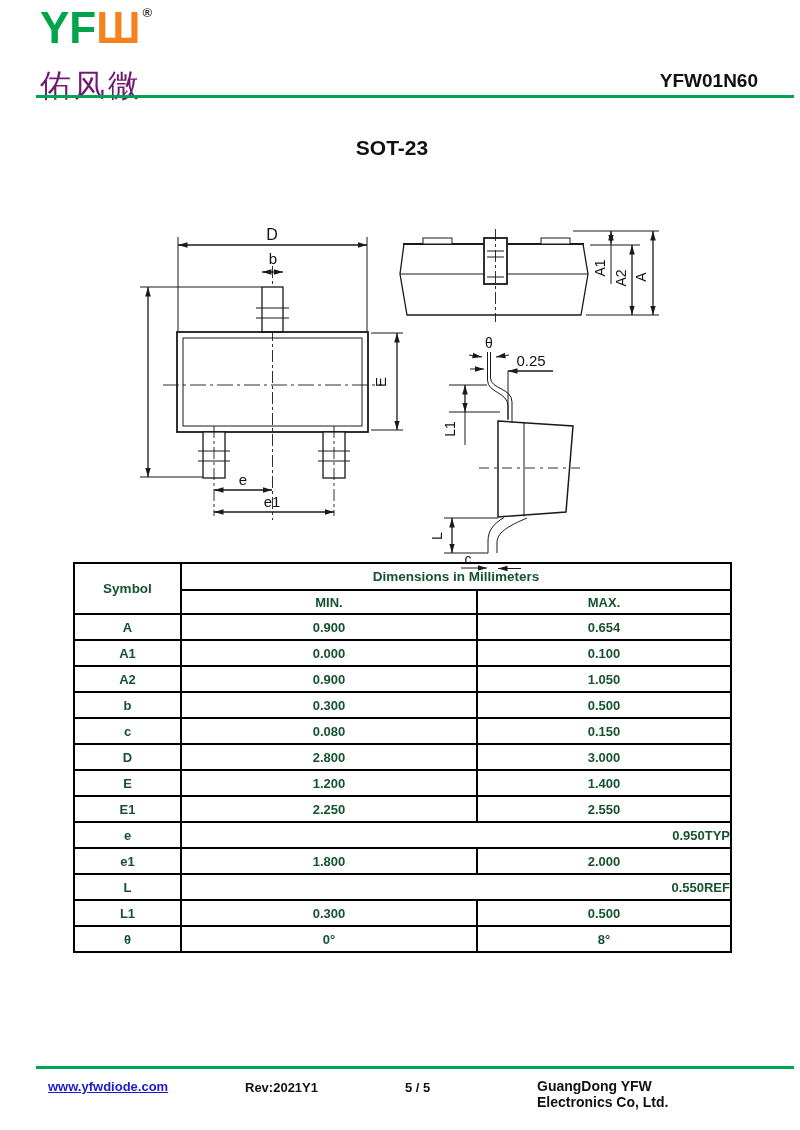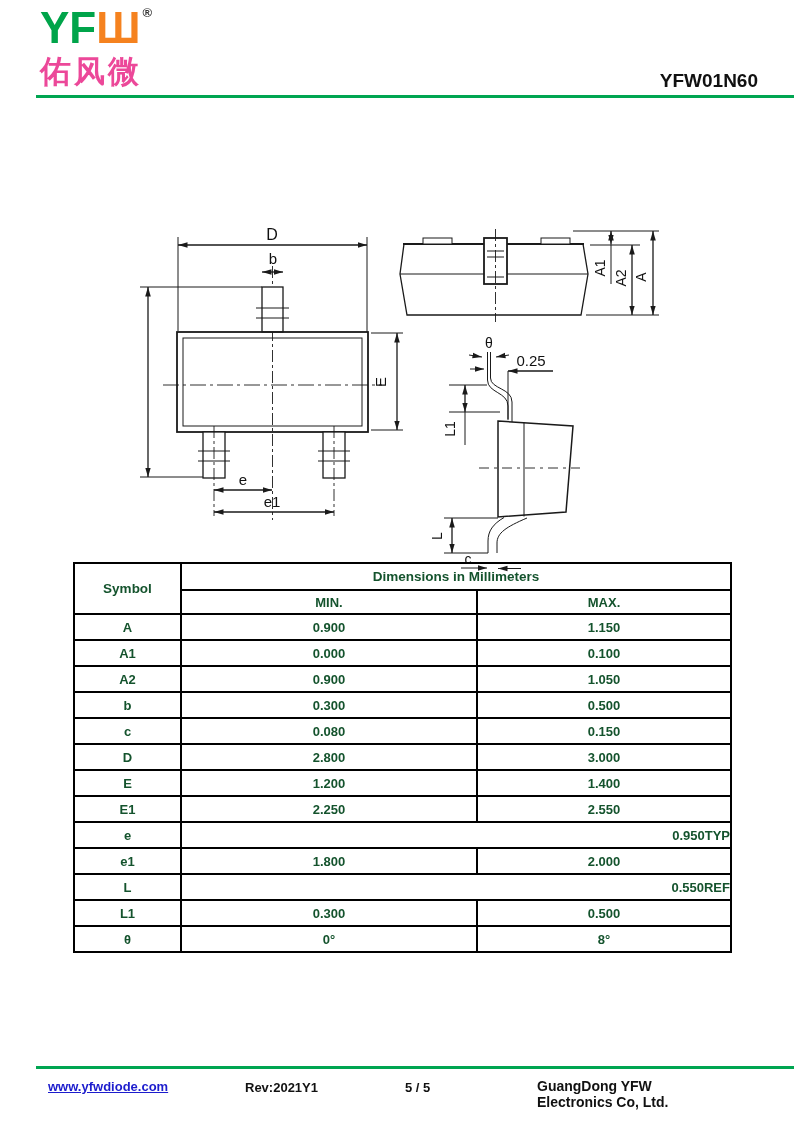--- a/index.html
+++ b/index.html
@@ -6,21 +6,21 @@
   .page{
     position:relative;width:800px;height:1130px;background:#ffffff;overflow:hidden;
     font-family:"Liberation Sans","DejaVu Sans",sans-serif;color:#111;border-radius:16px;
   }
   
   .logo{position:absolute;left:40px;top:6px;}
   .logo-en{font-size:44px;font-weight:bold;letter-spacing:0px;line-height:1;}
   .logo-yf{color:#00A44A;}
   .logo-w{color:#F5821F;}
   .logo-reg{font-size:13px;font-weight:bold;color:#333;vertical-align:26px;margin-left:2px;}
-  .logo-cn{font-size:31px;font-weight:bold;color:#ec4899;letter-spacing:3px;margin-top:1px;
+  .logo-cn{font-size:31px;font-weight:normal;color:#701a75;letter-spacing:3px;margin-top:15px;
            font-family:"Liberation Sans","DejaVu Sans",sans-serif;}
   .part-number{position:absolute;right:42px;top:70px;font-size:19px;font-weight:bold;color:#111;}
   .rule-green{position:absolute;left:36px;width:758px;height:3px;background:#00A551;}
   .rule-top{top:95px;}
   .rule-bottom{top:1066px;}
   .section-title{position:absolute;left:40px;top:100px;font-size:15px;font-weight:bold;color:#00A551;}
   
   .doc-title{position:absolute;left:0;top:136px;width:784px;text-align:center;
              font-size:21px;font-weight:bold;color:#111;}
   
@@ -60,20 +60,21 @@
 
 <div class="page">
 
   <div class="logo">
     <span class="logo-en"><span class="logo-yf">YF</span><span class="logo-w">Ш</span><span class="logo-reg">®</span></span>
     <div class="logo-cn">佑风微</div>
   </div>
   <div class="part-number">YFW01N60</div>
   <div class="rule-green rule-top"></div>
 
+  <div class="doc-title">SOT-23</div>
 
   <svg class="drawing" viewBox="0 215 800 370">
     <defs>
       <marker id="arr" markerUnits="userSpaceOnUse" markerWidth="11" markerHeight="8" refX="9.5" refY="3.2" orient="auto-start-reverse">
         <path d="M0,0.4 L9.5,3.2 L0,6 Z" fill="#1a1a1a"></path>
       </marker>
     </defs>
 
     <g>
 
@@ -200,21 +201,21 @@
       </tr>
       <tr class="hd2">
         <th>MIN.</th>
         <th>MAX.</th>
       </tr>
     </thead>
     <tbody id="dims-body">
         <tr>
           <td>A</td>
           <td>0.900</td>
-          <td>1.150</td>
+          <td>0.654</td>
         </tr>
         <tr>
           <td>A1</td>
           <td>0.000</td>
           <td>0.100</td>
         </tr>
         <tr>
           <td>A2</td>
           <td>0.900</td>
           <td>1.050</td>

